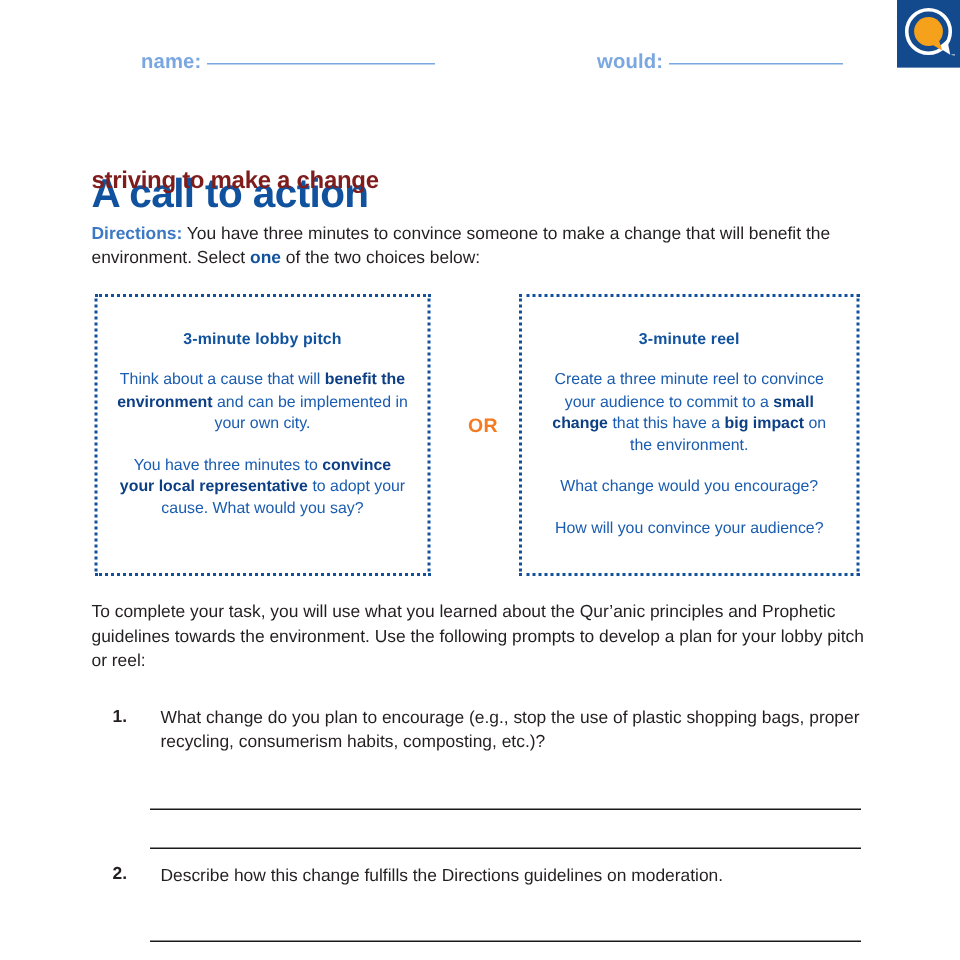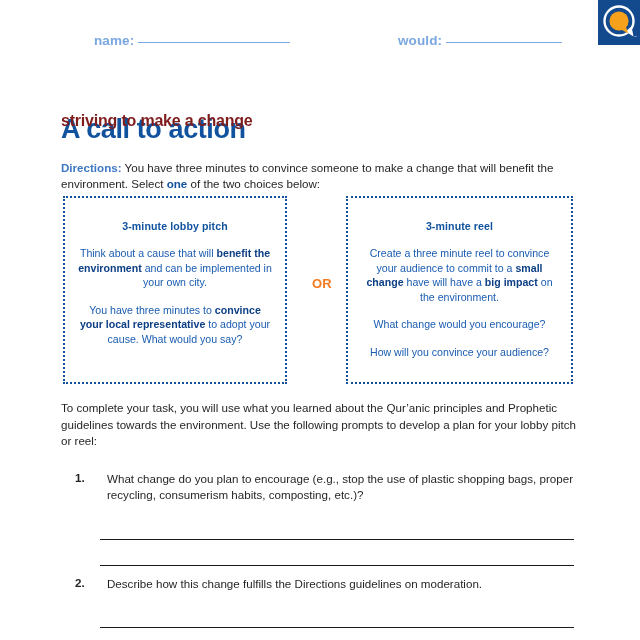--- a/index.html
+++ b/index.html
@@ -84,21 +84,21 @@
     font-weight: bold;
     color: #7f1d1d;
     letter-spacing: -0.2px;
     line-height: 1;
   }
 
   
   .directions {
     position: absolute;
     left: 61px;
-    top: 160px;
+    top: 148px;
     width: 514px;
     font-size: 11.6px;
     line-height: 1.42;
     color: #231f20;
   }
   .directions .lbl {
     color: #3d78c4;
     font-weight: bold;
   }
   .directions .one {
@@ -238,21 +238,21 @@
         <div class="choice-para"><span>Think about a cause that will </span><b>benefit the environment</b><span> and can be implemented in your own city.</span></div>
         <div class="choice-para"><span>You have three minutes to </span><b>convince your local representative</b><span> to adopt your cause. What would you say?</span></div>
       </div>
   </div>
 
   <div class="or-label">OR</div>
 
   <div class="choice-box choice-right">
     <div class="choice-title">3-minute reel</div>
     <div>
-        <div class="choice-para"><span>Create a three minute reel to convince your audience to commit to a </span><b>small change</b><span> have will have a </span><b>big impact</b><span> on the environment.</span></div>
+        <div class="choice-para"><span>Create a three minute reel to convince your audience to commit to a </span><b>small change</b><span> that this have a </span><b>big impact</b><span> on the environment.</span></div>
         <div class="choice-para"><span>What change would you encourage?</span></div>
         <div class="choice-para"><span>How will you convince your audience?</span></div>
       </div>
   </div>
 
 </div>
 
 <div class="body-para">To complete your task, you will use what you learned about the Qur’anic principles and Prophetic guidelines towards the environment. Use the following prompts to develop a plan for your lobby pitch or reel:</div>
 
 <div class="questions">

